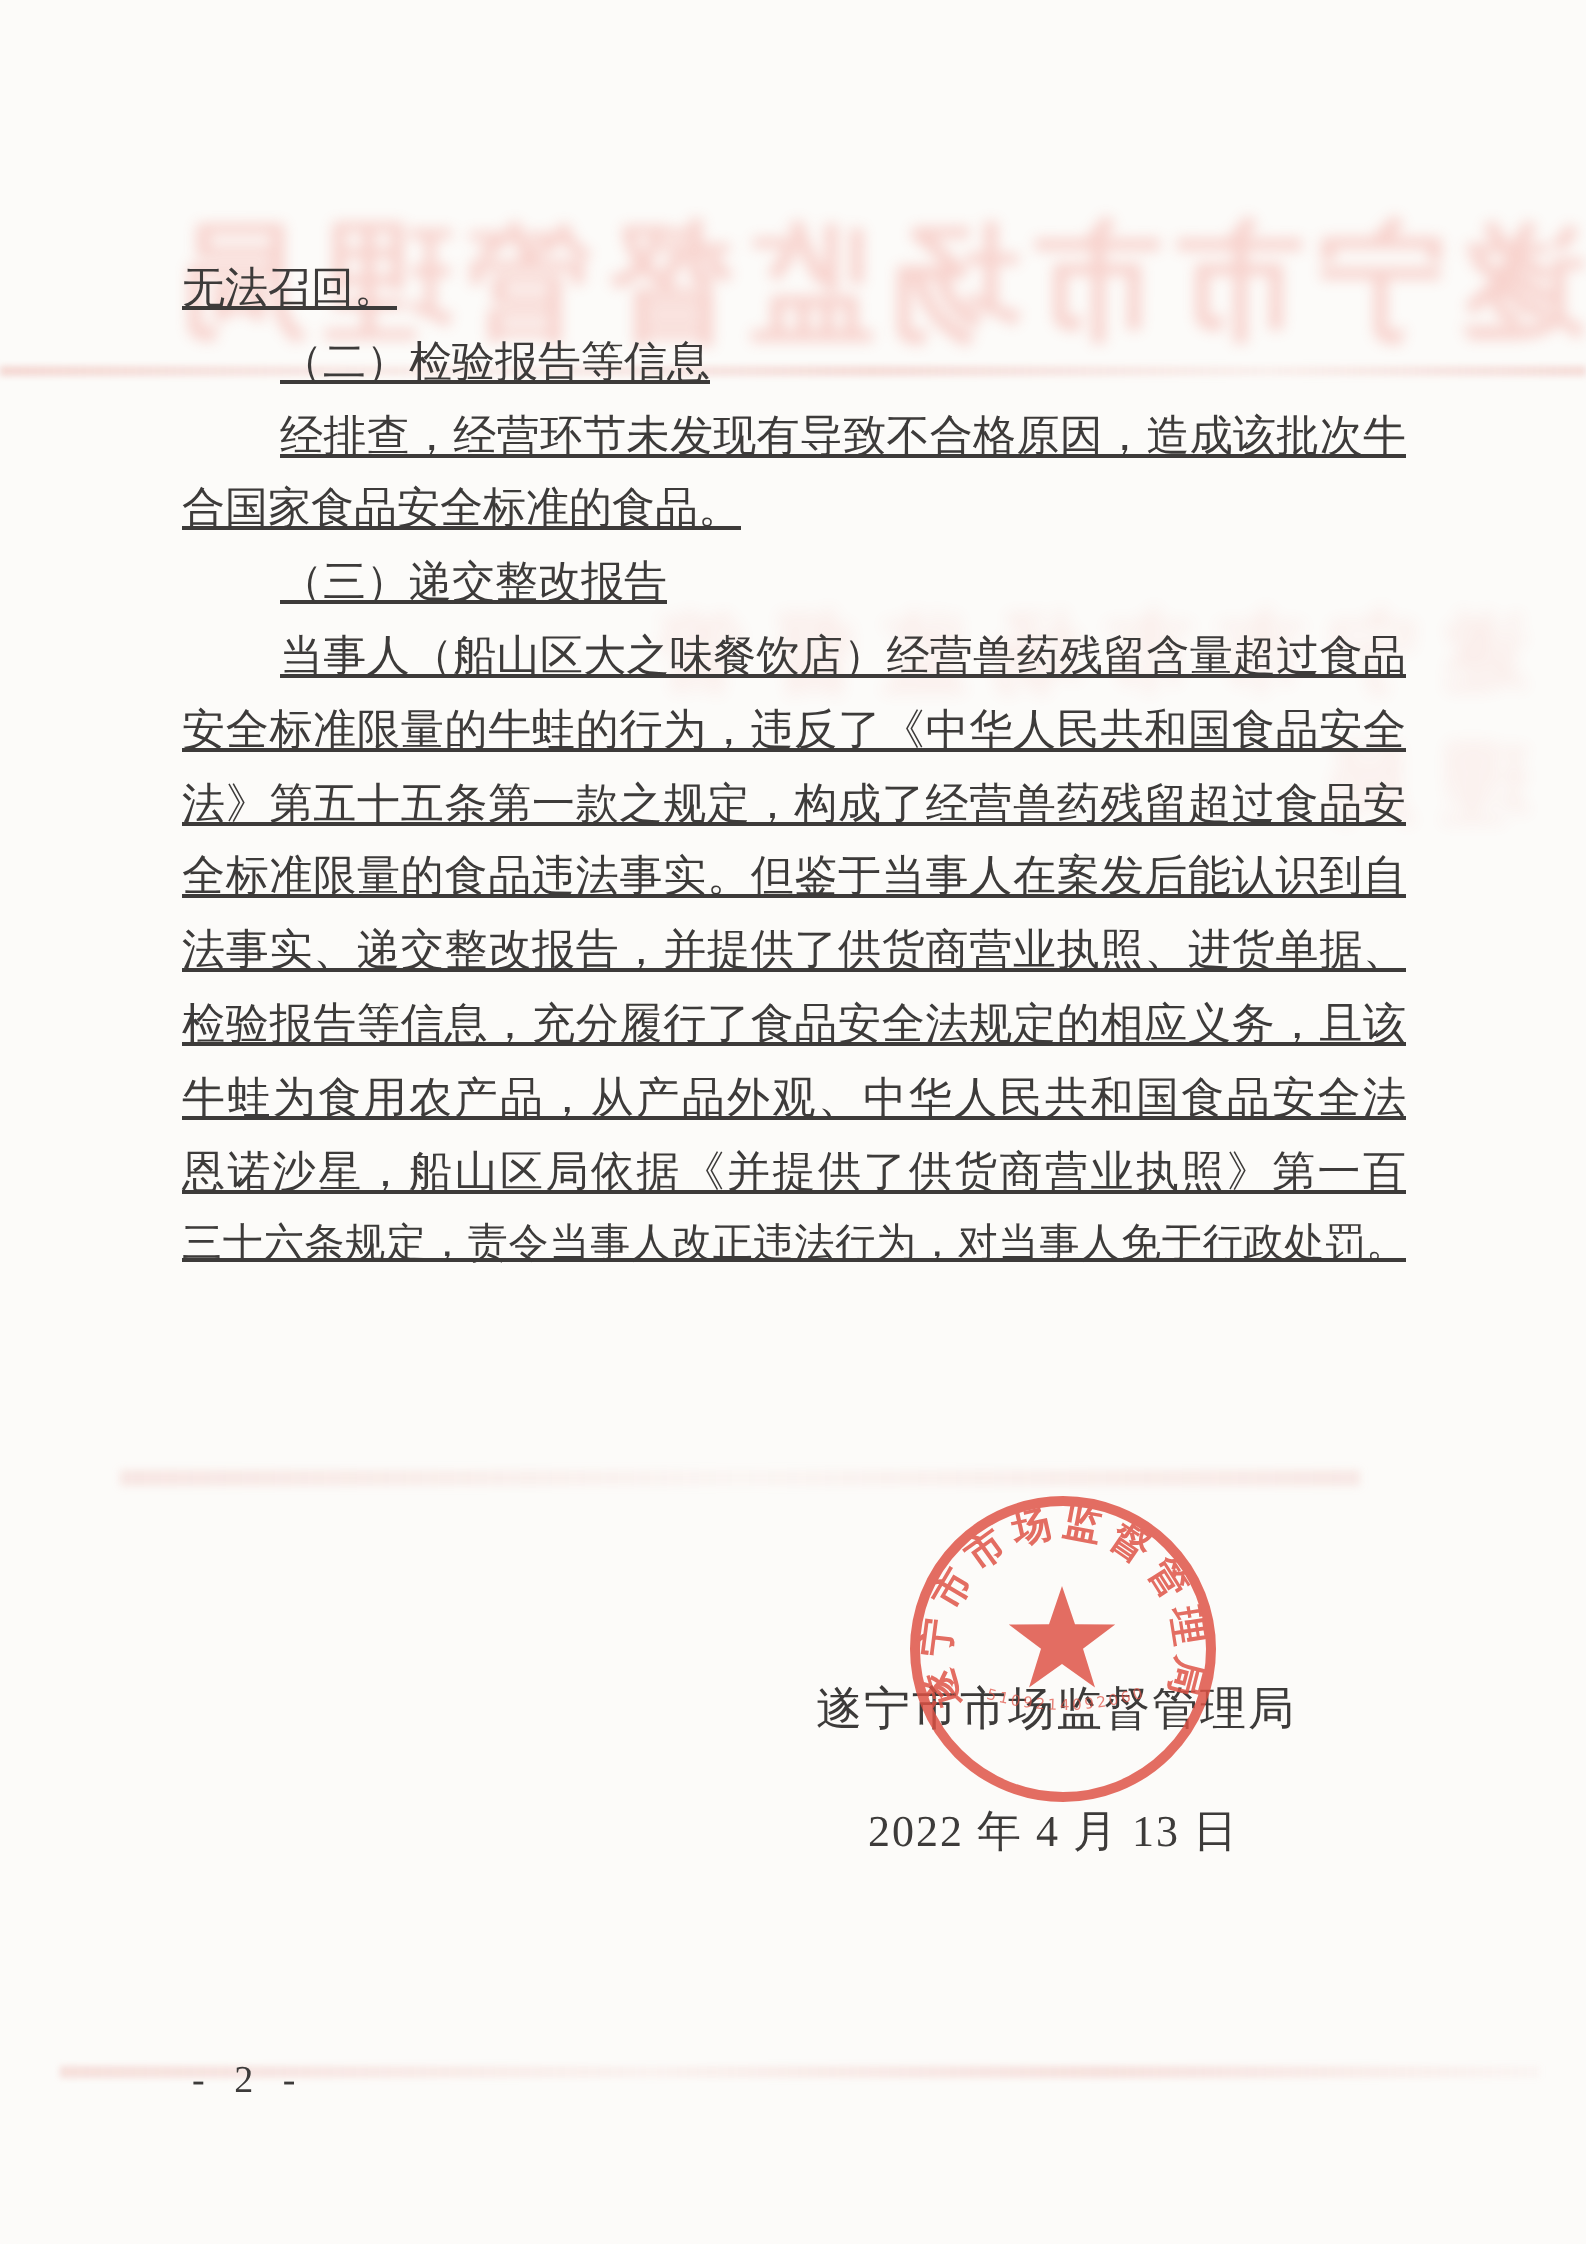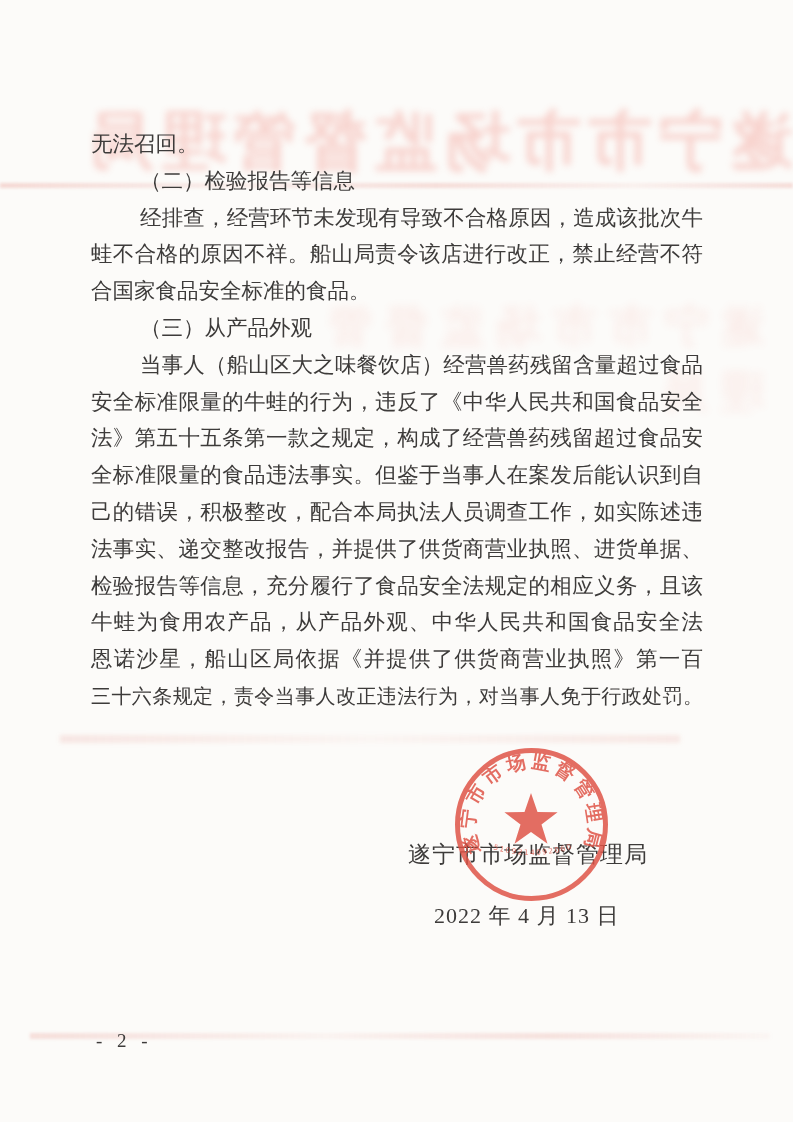--- a/index.html
+++ b/index.html
@@ -39,20 +39,21 @@
     transform:scaleX(-1);
     filter:blur(4px);
     pointer-events:none;
   }
   
   .body-text{position:absolute;left:91px;top:126px;width:612px;color:#3d3b3a;}
   .ln{
     width:612px;height:36.8px;line-height:36.8px;
     font-size:21.5px;
     box-sizing:border-box;
+    text-decoration:underline;
   }
   .ind{padding-left:49px;}
   .j{text-align:justify;text-align-last:justify;text-justify:inter-character;}
   .tight{font-size:20px;}
   
   .agency{
     position:absolute;left:408px;top:839px;
     font-size:23px;letter-spacing:1px;color:#3d3b3a;white-space:nowrap;
   }
   .issue-date{
@@ -80,28 +81,26 @@
   <div class="ghost-title-2">遂宁市市场监督管理局</div>
 
   <div class="streak streak-1"></div>
   <div class="streak streak-2"></div>
   <div class="streak streak-3"></div>
 
   <div class="body-text">
     <div class="ln">无法召回。</div>
     <div class="ln ind">（二）检验报告等信息</div>
     <div class="ln ind j">经排查，经营环节未发现有导致不合格原因，造成该批次牛</div>
-    <div class="ln j">蛙不合格的原因不祥。船山局责令该店进行改正，禁止经营不符</div>
     <div class="ln">合国家食品安全标准的食品。</div>
-    <div class="ln ind">（三）从产品外观</div>
+    <div class="ln ind">（三）递交整改报告</div>
     <div class="ln ind j">当事人（船山区大之味餐饮店）经营兽药残留含量超过食品</div>
     <div class="ln j">安全标准限量的牛蛙的行为，违反了《中华人民共和国食品安全</div>
     <div class="ln j">法》第五十五条第一款之规定，构成了经营兽药残留超过食品安</div>
     <div class="ln j">全标准限量的食品违法事实。但鉴于当事人在案发后能认识到自</div>
-    <div class="ln j">己的错误，积极整改，配合本局执法人员调查工作，如实陈述违</div>
     <div class="ln j">法事实、递交整改报告，并提供了供货商营业执照、进货单据、</div>
     <div class="ln j">检验报告等信息，充分履行了食品安全法规定的相应义务，且该</div>
     <div class="ln j">牛蛙为食用农产品，从产品外观、中华人民共和国食品安全法</div>
     <div class="ln j">恩诺沙星，船山区局依据《并提供了供货商营业执照》第一百</div>
     <div class="ln j tight">三十六条规定，责令当事人改正违法行为，对当事人免于行政处罚。</div>
   </div>
 
   <div class="agency">遂宁市市场监督管理局</div>
   <div class="issue-date">2022 年 4 月 13 日</div>
 

